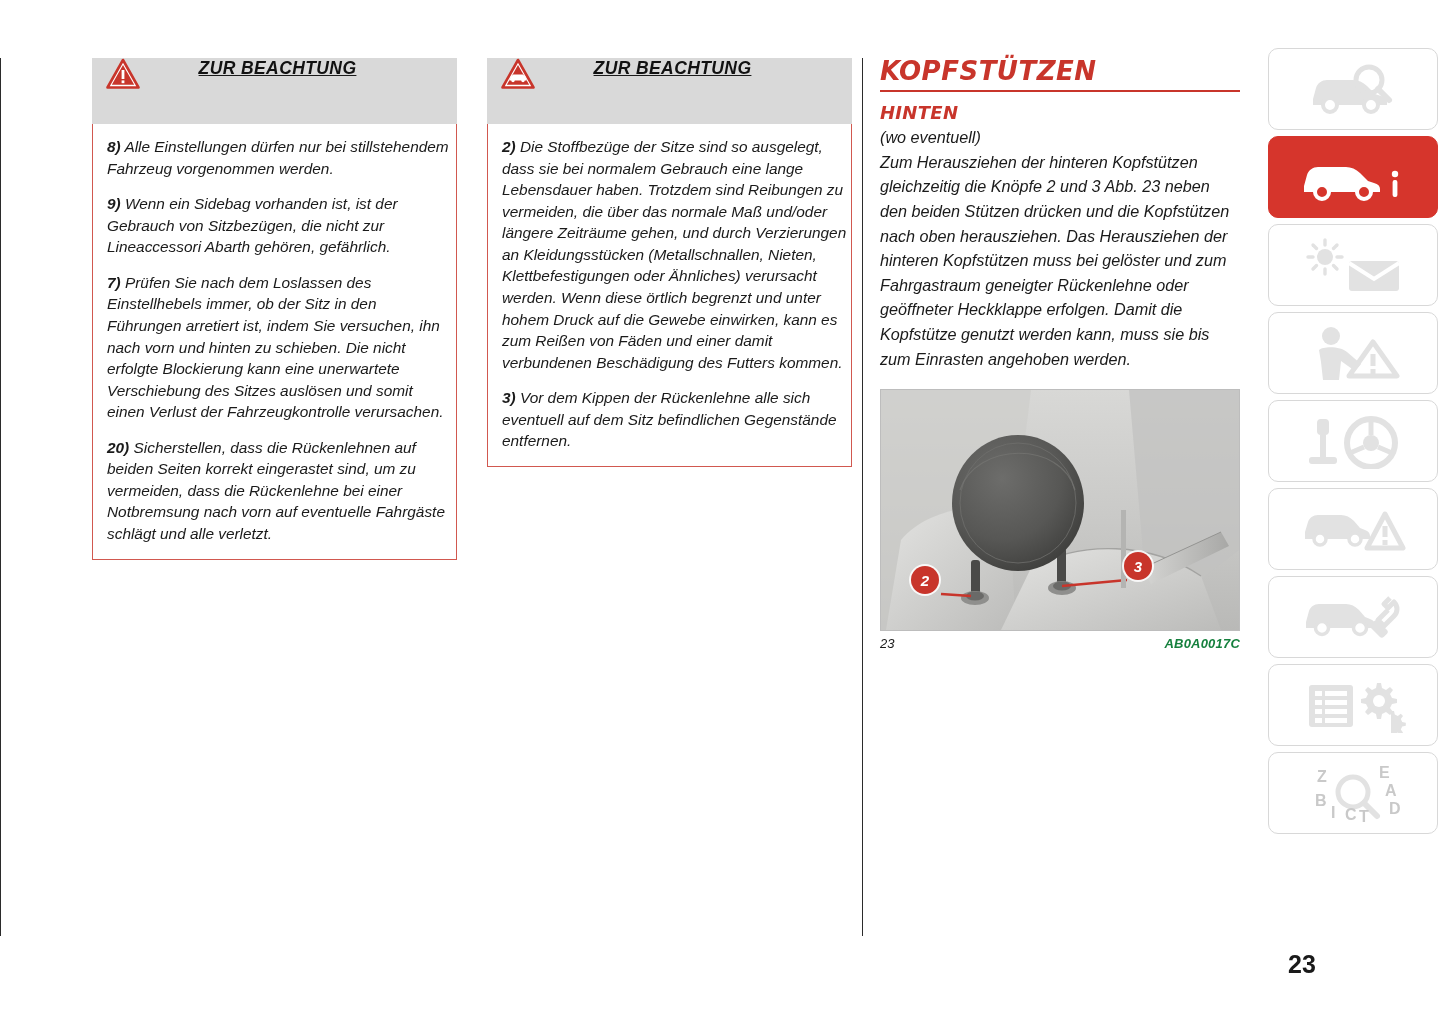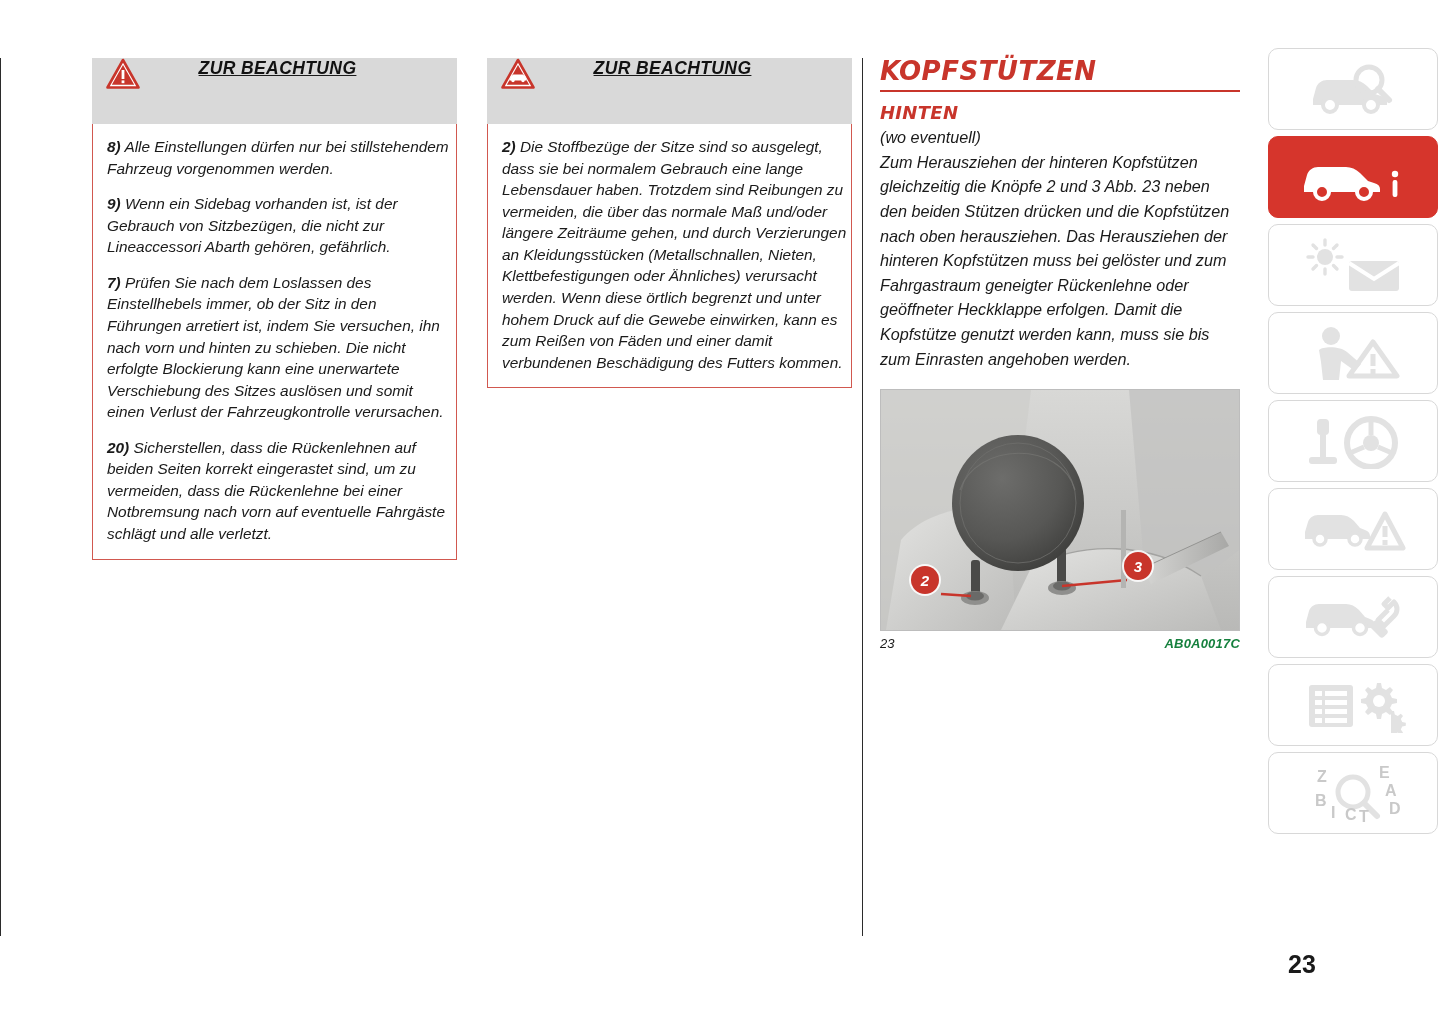--- a/index.html
+++ b/index.html
@@ -228,20 +228,21 @@
           <path d="M8.5 22.4 L9.6 18.8 L12.2 16.6 L21.8 16.6 L24.6 18.8 L25.6 22.4 Z" fill="#ffffff"></path>
           <circle cx="12" cy="22.6" r="1.7" fill="#ffffff"></circle>
           <circle cx="22" cy="22.6" r="1.7" fill="#ffffff"></circle>
         </svg>
       </span>
       <span class="title">ZUR BEACHTUNG</span>
       <span style="width:34px;flex:0 0 34px;"></span>
     </div>
     <div class="warn-body">
       <p><b>2)</b> <span>Die Stoffbezüge der Sitze sind so ausgelegt, dass sie bei normalem Gebrauch eine lange Lebensdauer haben. Trotzdem sind Reibungen zu vermeiden, die über das normale Maß und/oder längere Zeiträume gehen, und durch Verzierungen an Kleidungsstücken (Metallschnallen, Nieten, Klettbefestigungen oder Ähnliches) verursacht werden. Wenn diese örtlich begrenzt und unter hohem Druck auf die Gewebe einwirken, kann es zum Reißen von Fäden und einer damit verbundenen Beschädigung des Futters kommen.</span></p>
+      <p><b>3)</b> <span>Vor dem Kippen der Rückenlehne alle sich eventuell auf dem Sitz befindlichen Gegenstände entfernen.</span></p>
     </div>
   </div>
 
   <div class="col col-3">
     <h1 class="chapter-title">KOPFSTÜTZEN</h1>
     <div class="chapter-rule"></div>
     <h2 class="section-title">HINTEN</h2>
     <p class="body-text">(wo eventuell)</p>
     <p class="body-text">Zum Herausziehen der hinteren Kopfstützen gleichzeitig die Knöpfe 2 und 3 Abb. 23 neben den beiden Stützen drücken und die Kopfstützen nach oben herausziehen. Das Herausziehen der hinteren Kopfstützen muss bei gelöster und zum Fahrgastraum geneigter Rückenlehne oder geöffneter Heckklappe erfolgen. Damit die Kopfstütze genutzt werden kann, muss sie bis zum Einrasten angehoben werden.</p>
 

